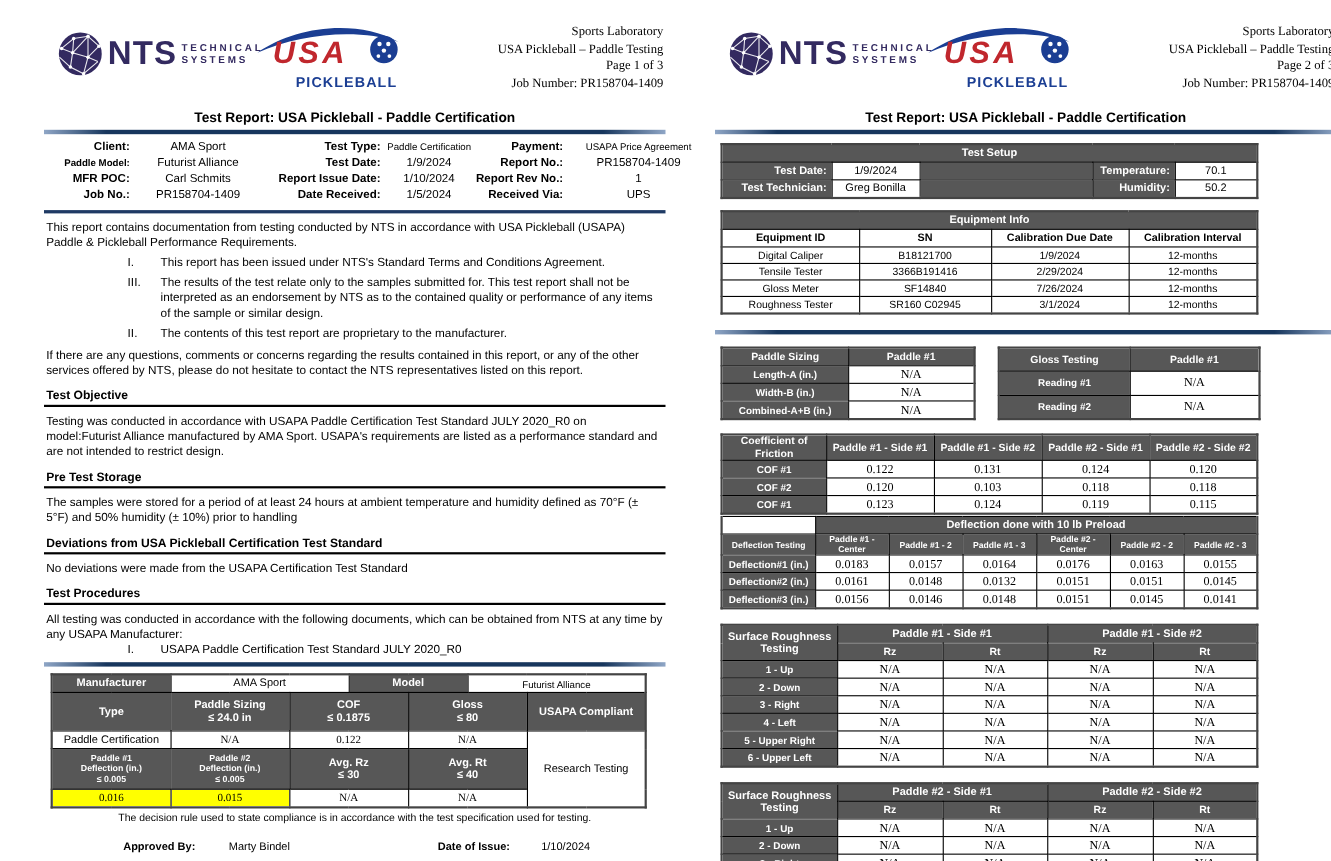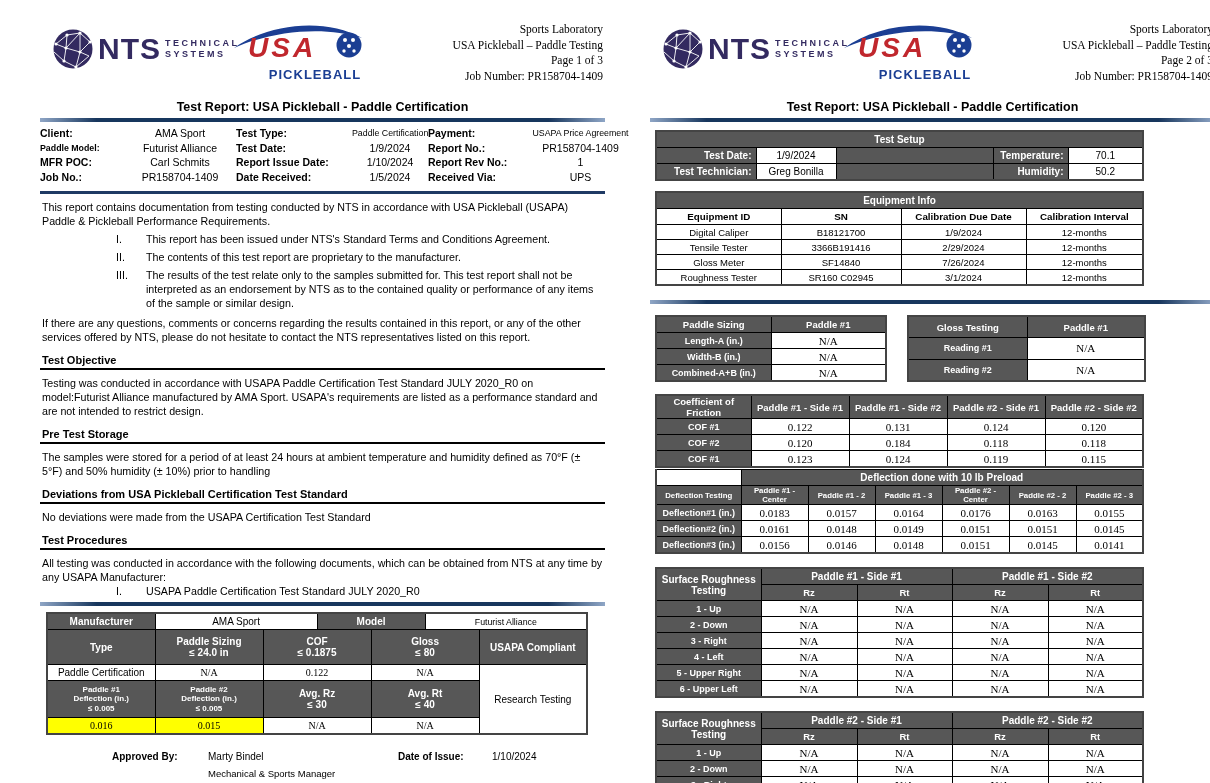--- a/index.html
+++ b/index.html
@@ -24,21 +24,21 @@
        font-family:"Liberation Serif",serif;font-size:11.5px;line-height:15.5px;}
 
   .rpt-title{text-align:center;font-weight:bold;font-size:12.5px;margin-top:8px;}
   .rule-blue{height:4px;margin-top:4px;
        background:linear-gradient(90deg,#8fa6c6,#17365d 10%,#17365d 90%,#8fa6c6);}
   .rule-dark{height:3px;background:#1f3a64;margin:3px 0 4px 0;}
 
   
   .info{display:grid;grid-template-columns:84px 112px 116px 76px 90px 125px;
         padding:5px 0 4px 0;font-size:10.5px;line-height:13.5px;row-gap:1px;}
-  .il{font-weight:bold;padding-right:6px;white-space:nowrap;}
+  .il{font-weight:bold;text-align:right;padding-right:6px;white-space:nowrap;}
   .iv{text-align:center;white-space:nowrap;}
   .sm{font-size:8.8px;line-height:13.5px;}
 
   .para{font-size:10.7px;line-height:14px;margin:6px 2px 4px 2px;}
   .legal{margin:4px 0 2px 76px;font-size:10.7px;line-height:14px;}
   .legal .li{margin-bottom:4px;display:flex;}
   .legal .num{width:30px;flex:0 0 30px;}
   .legal .lt{width:460px;}
   .sec{font-weight:bold;font-size:11px;border-bottom:2.5px solid #000;
        padding:1px 2px 2px 2px;margin-top:9px;}
@@ -173,26 +173,26 @@
   </div>
   <div class="rule-dark"></div>
 
   <div class="para">This report contains documentation from testing conducted by NTS in accordance with USA Pickleball (USAPA) Paddle &amp; Pickleball Performance Requirements.</div>
   <div class="legal">
     <div class="li">
       <span class="num">I.</span>
       <span class="lt">This report has been issued under NTS's Standard Terms and Conditions Agreement.</span>
     </div>
     <div class="li">
+      <span class="num">III.</span>
+      <span class="lt">The results of the test relate only to the samples submitted for.  This test report shall not be interpreted as an endorsement by NTS as to the contained quality or performance of any items of the sample or similar design.</span>
+    </div>
+    <div class="li">
       <span class="num">II.</span>
       <span class="lt">The contents of this test report are proprietary to the manufacturer.</span>
-    </div>
-    <div class="li">
-      <span class="num">III.</span>
-      <span class="lt">The results of the test relate only to the samples submitted for.  This test report shall not be interpreted as an endorsement by NTS as to the contained quality or performance of any items of the sample or similar design.</span>
     </div>
   </div>
   <div class="para">If there are any questions, comments or concerns regarding the results contained in this report, or any of the other services offered by NTS, please do not hesitate to contact the NTS representatives listed on this report.</div>
 
   <div class="sec">Test Objective</div>
   <div class="para">Testing was conducted in accordance with USAPA Paddle Certification Test Standard JULY 2020_R0 on model:Futurist Alliance manufactured by AMA Sport.  USAPA's requirements are listed as a performance standard and are not intended to restrict design.</div>
 
   <div class="sec">Pre Test Storage</div>
   <div class="para">The samples were stored for a period of at least 24 hours at ambient temperature and humidity defined as 70°F (± 5°F) and 50% humidity (± 10%) prior to handling</div>
 
@@ -277,20 +277,21 @@
           </td>
     </tr>
     <tr>
       <td colspan="2" class="serif yl">0.016</td>
       <td colspan="2" class="serif yl">0.015</td>
       <td colspan="2" class="serif">N/A</td>
       <td colspan="2" class="serif">N/A</td>
     </tr>
   </tbody>
     </table>
+  <div class="note">The decision rule used to state compliance is in accordance with the test specification used for testing.</div>
 
   <div class="appr">
     <span class="ab1 b">Approved By:</span>
     <span class="ab2">Marty Bindel</span>
     <span class="ab3">Mechanical &amp; Sports Manager</span>
     <span class="ab4 b">Date of Issue:</span>
     <span class="ab5">1/10/2024</span>
   </div>
 
 </div>
@@ -491,21 +492,21 @@
     <tr class="mix">
           <td>COF #1</td>
           <td>0.122</td>
           <td>0.131</td>
           <td>0.124</td>
           <td>0.120</td>
         </tr>
     <tr class="mix">
           <td>COF #2</td>
           <td>0.120</td>
-          <td>0.184</td>
+          <td>0.103</td>
           <td>0.118</td>
           <td>0.118</td>
         </tr>
     <tr class="mix">
           <td>COF #1</td>
           <td>0.123</td>
           <td>0.124</td>
           <td>0.119</td>
           <td>0.115</td>
         </tr>
@@ -542,21 +543,21 @@
           <td>0.0157</td>
           <td>0.0164</td>
           <td>0.0176</td>
           <td>0.0163</td>
           <td>0.0155</td>
         </tr>
     <tr class="mix">
           <td>Deflection#2 (in.)</td>
           <td>0.0161</td>
           <td>0.0148</td>
-          <td>0.0149</td>
+          <td>0.0132</td>
           <td>0.0151</td>
           <td>0.0151</td>
           <td>0.0145</td>
         </tr>
     <tr class="mix">
           <td>Deflection#3 (in.)</td>
           <td>0.0156</td>
           <td>0.0146</td>
           <td>0.0148</td>
           <td>0.0151</td>

